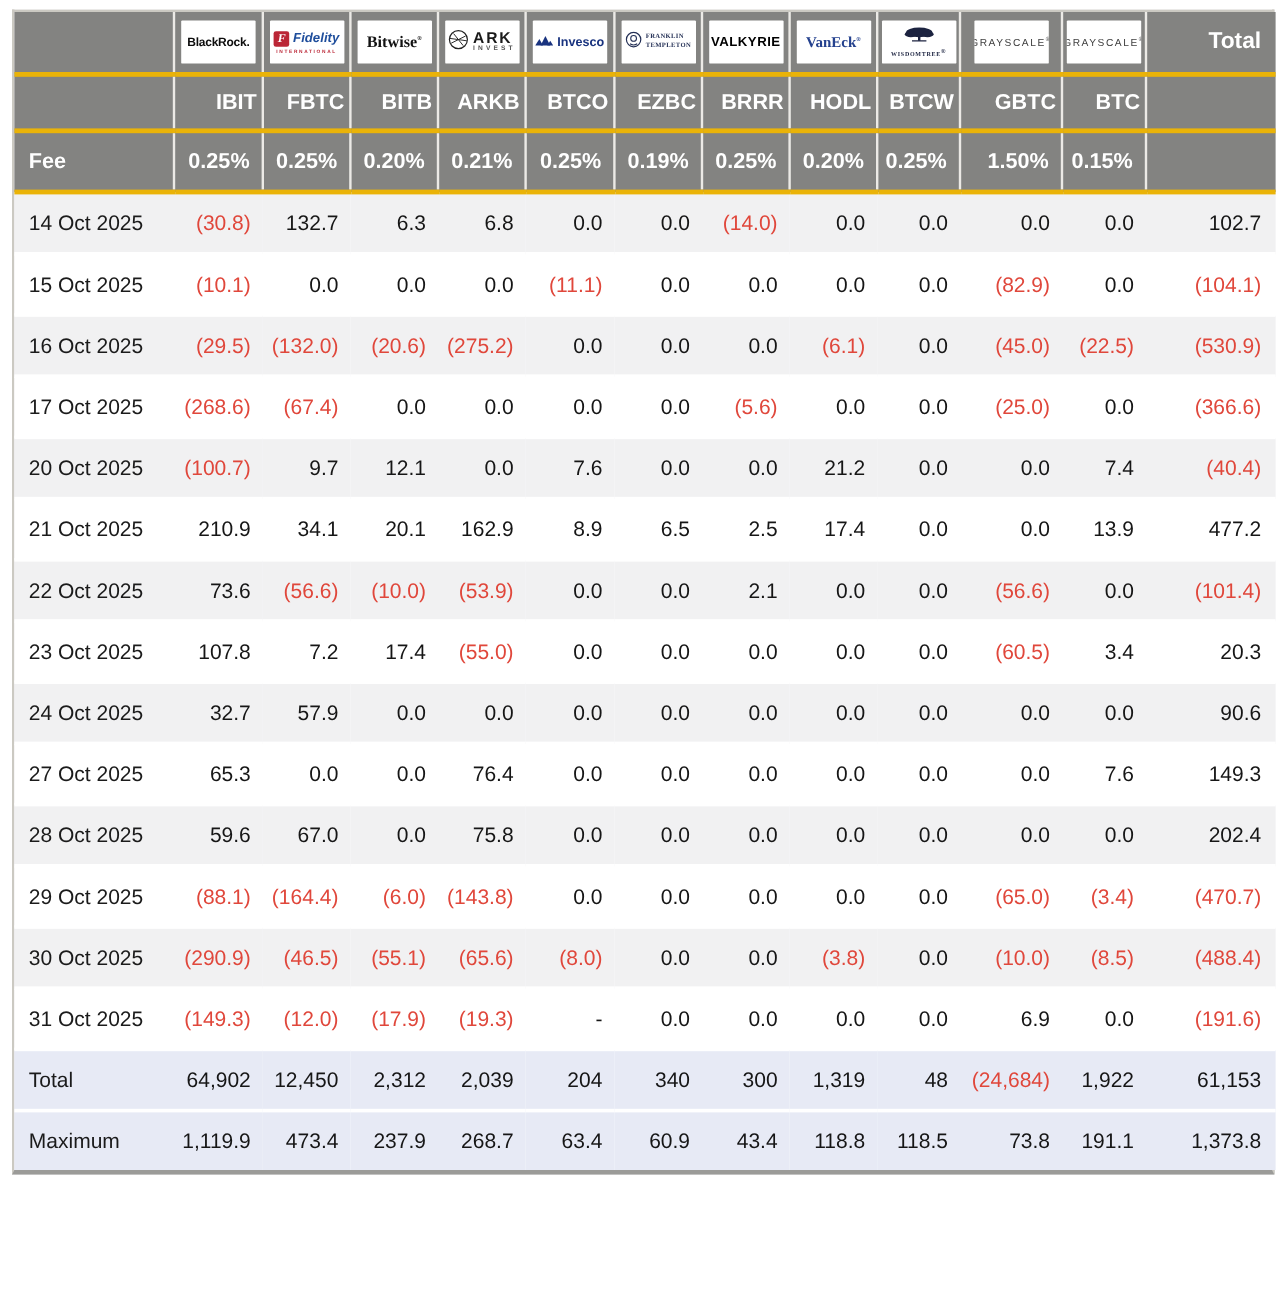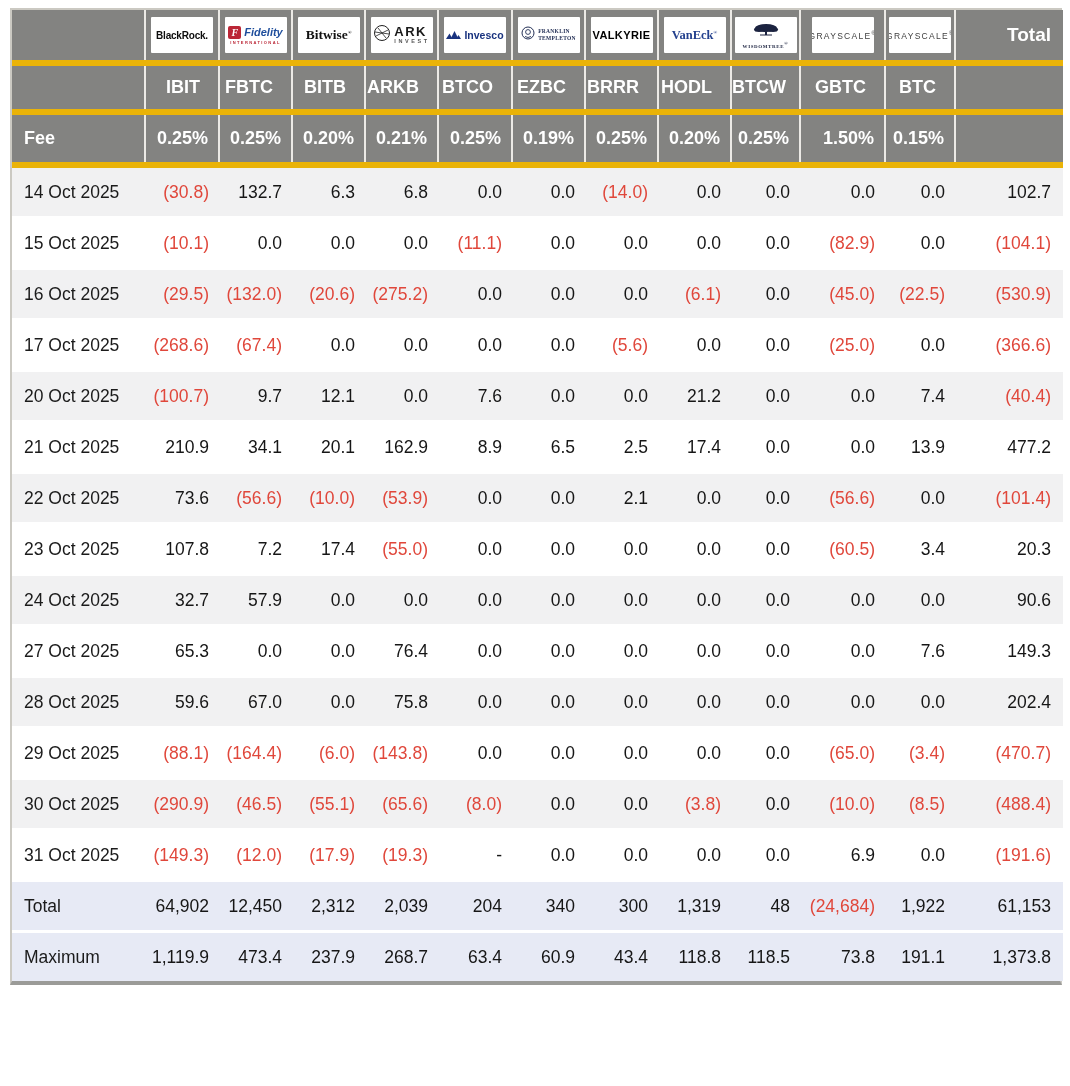--- a/index.html
+++ b/index.html
@@ -13,26 +13,26 @@
   table { border-collapse:collapse; table-layout:fixed; width:1048px; }
   col.c0 { width:133px; } col.c1 { width:74px; } col.c2 { width:73px; }
   col.c3 { width:73px; } col.c4 { width:73px; } col.c5 { width:74px; }
   col.c6 { width:73px; } col.c7 { width:73px; } col.c8 { width:73px; }
   col.c9 { width:69px; } col.c10 { width:85px; } col.c11 { width:70px; }
   col.c12 { width:108px; }
 
   
   thead th {
     background:#838381; color:#ffffff; font-weight:bold;
-    border-right:2px solid #eceae6; border-bottom:6px solid #eab308;
+    border-right:2px solid #eceae6; border-bottom:4px solid #eab308;
     padding:0; vertical-align:middle;
   }
   thead th:last-child { border-right:none; }
   tr.logo-row th { height:50px; }
-  tr.ticker-row th { height:43px; font-size:18px; text-align:right; padding-right:18px; }
+  tr.ticker-row th { height:43px; font-size:18px; text-align:right; padding-right:4px; }
   tr.fee-row th { height:47px; font-size:18px; text-align:right; padding-right:10px;margin-left:29px; }
   th.left-label { text-align:left !important; padding-left:12px !important; font-size:18px; }
   th.total-head { text-align:right; padding-right:12px; font-size:19px; }
 
   
   .badge {
     background:#ffffff; width:62px; height:36px; margin:0 auto;
     display:flex; flex-direction:column; align-items:center; justify-content:center;
     border-radius:1px; overflow:hidden;
   }

